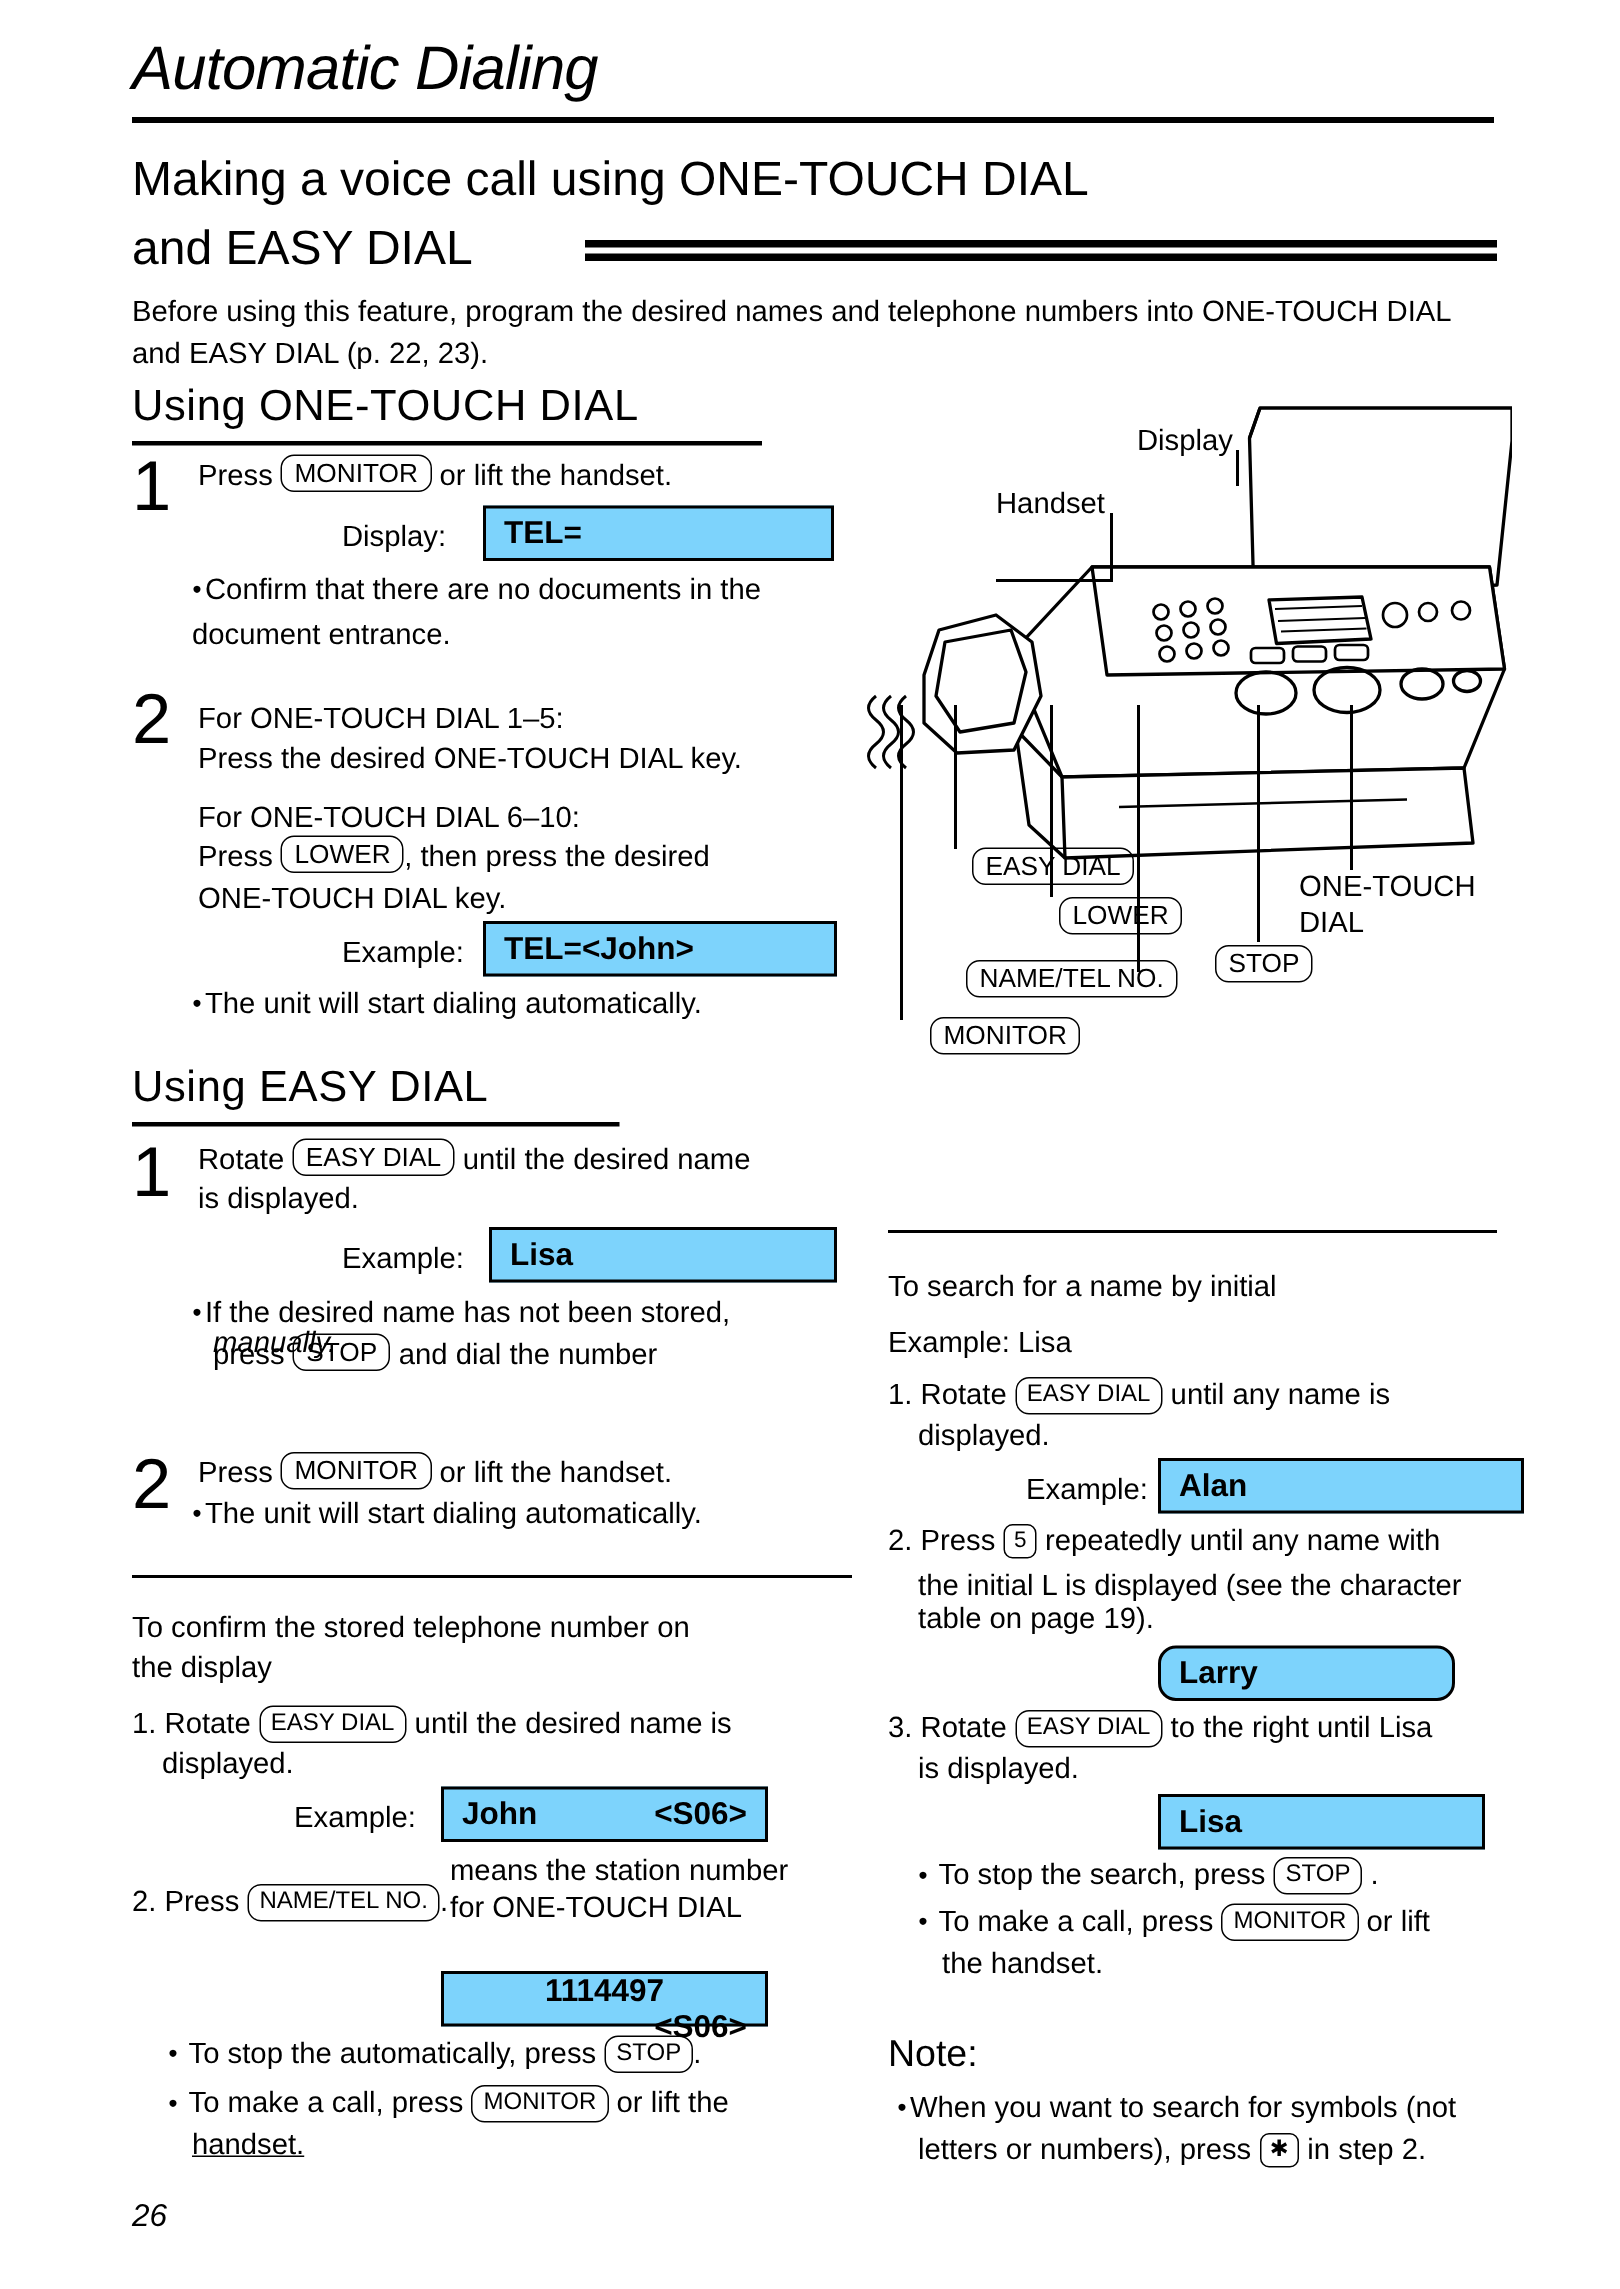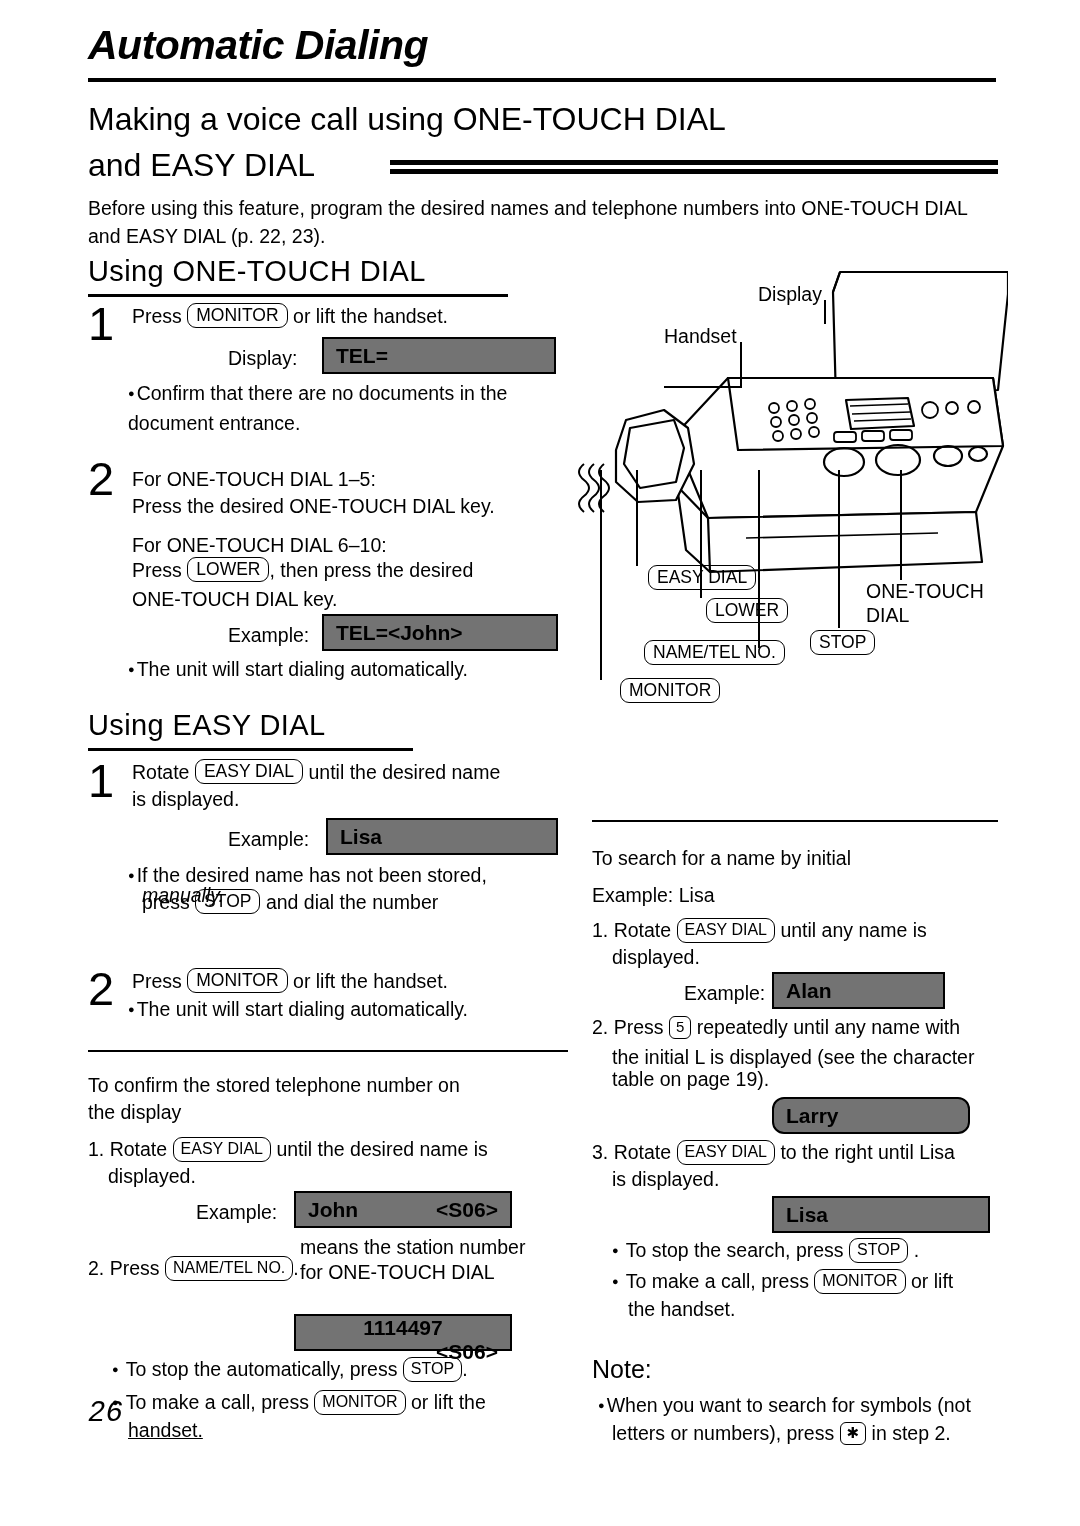--- a/index.html
+++ b/index.html
@@ -9,21 +9,21 @@
     font-family:"Liberation Sans", sans-serif;
     color:#000;
     position:relative;
     overflow:hidden;
   }
   .page{position:absolute;left:0;top:0;width:1080px;height:1526px;}
 
   
   .title{
     position:absolute;left:88px;top:22px;
-    font-size:41px;font-style:italic;font-weight:bold;
+    font-size:41px;font-style:italic;font-weight:normal;
     letter-spacing:-0.5px;
   }
   .title-rule{
     position:absolute;left:88px;top:78px;width:908px;height:4px;background:#000;
   }
   .subtitle{
     position:absolute;left:88px;top:96px;width:910px;
     font-size:32px;line-height:46px;letter-spacing:0px;
   }
   .sub-rule1{position:absolute;left:390px;top:160px;width:608px;height:5px;background:#000;}
@@ -48,33 +48,33 @@
   .key{
     display:inline-block;border:1.6px solid #000;border-radius:9px;
     padding:1px 8px 2px 8px;font-size:17.5px;line-height:20px;
     vertical-align:2px;white-space:nowrap;
   }
   .key.sm{font-size:16px;padding:1px 7px 2px 7px;}
   .key.tiny{font-size:15px;padding:0px 6px 1px 6px;border-radius:6px;}
 
   
   .lcd{
-    position:absolute;border:2.6px solid #000;background:#737373;
+    position:absolute;border:2.6px solid #000;background:#7dd3fc;
     font-weight:bold;font-size:21px;
     display:flex;align-items:center;
     padding:0 12px;box-sizing:border-box;
   }
   .lcd .right{margin-left:auto;}
 
   .bullet{position:absolute;font-size:19.5px;line-height:27px;}
   .bullet:before{content:"\25CF";font-size:11px;position:relative;top:-3px;margin-right:2px;}
 
   .hr{position:absolute;height:1.6px;background:#000;}
 
-  .pagenum{position:absolute;left:88px;top:1397px;font-size:29px;font-style:italic;font-family:Liberation Mono, monospace;}
+  .pagenum{position:absolute;left:88px;top:1466px;font-size:21px;font-style:italic;}
 
   
   .fax-wrap{position:absolute;left:578px;top:250px;width:430px;height:420px;}
   .lbl{position:absolute;font-size:19.5px;}
   .callout{position:absolute;background:#000;}
 </style>
 </head>
 <body>
 
 <div class="page">
@@ -207,21 +207,21 @@
   <div class="txt" style="left:592px;top:882px;">Example:  Lisa</div>
 
   <div class="txt" style="left:592px;top:917px;width:410px;">
     <span>1. Rotate</span>
     <span class="key sm">EASY DIAL</span>
     <span>until any name is</span>
   </div>
   <div class="txt" style="left:612px;top:944px;">displayed.</div>
 
   <div class="txt" style="left:684px;top:980px;">Example:</div>
-  <div class="lcd" style="left:772px;top:972px;width:173px;height:37px;">
+  <div class="lcd" style="left:772px;top:972px;width:244px;height:37px;">
     <span>Alan</span>
   </div>
 
   <div class="txt" style="left:592px;top:1014px;width:410px;">
     <span>2. Press</span>
     <span class="key tiny">5</span>
     <span>repeatedly until any name with</span>
   </div>
   <div class="txt" style="left:612px;top:1044px;width:400px;">the initial  L  is displayed (see the character</div>
   <div class="txt" style="left:612px;top:1066px;">table on page 19).</div>

